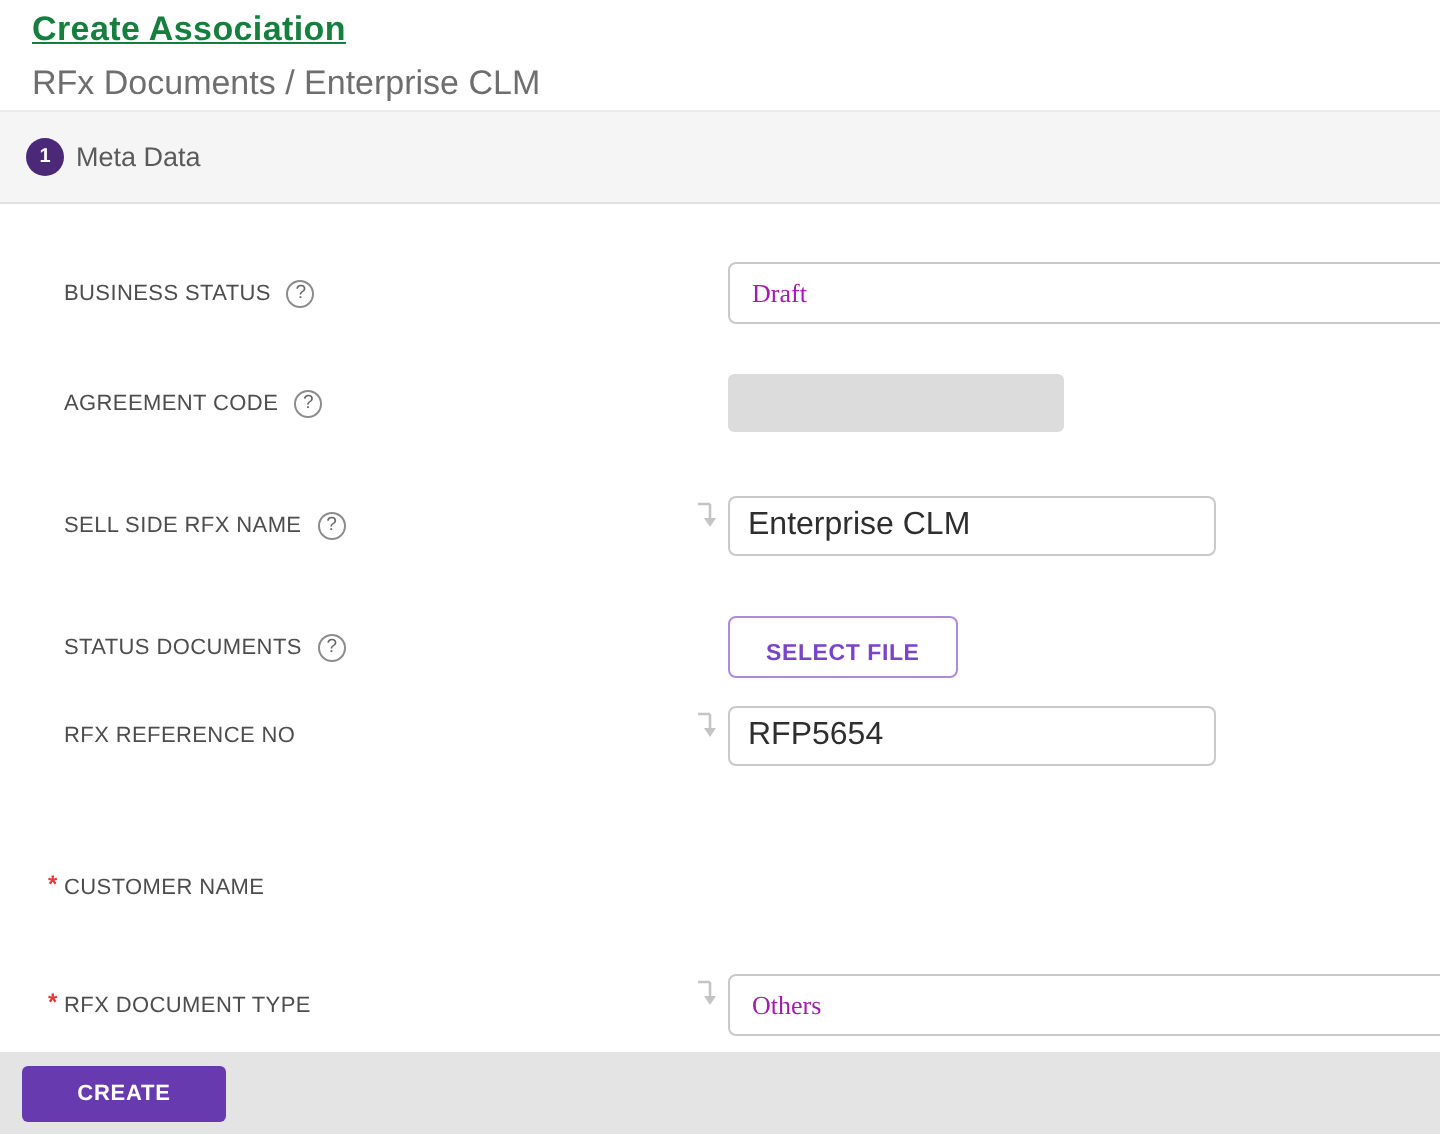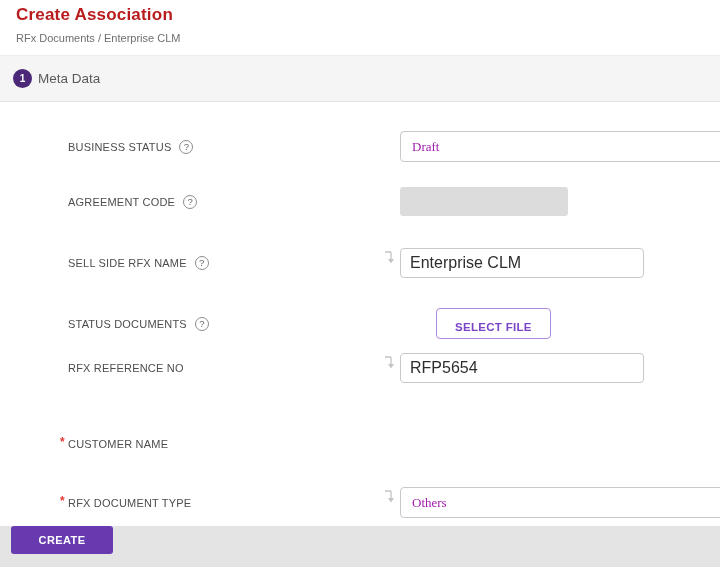--- a/index.html
+++ b/index.html
@@ -16,37 +16,37 @@
   html,body{width:720px;height:567px;}
   body{
     font-family:"Liberation Sans", sans-serif;
     background:#ffffff;
     position:relative;
     overflow:hidden;
     color:#2e2e2e;
   }
   
   .header{position:absolute;top:0;left:0;right:0;height:55px;background:#fff;padding:5px 0 0 16px;}
-  .page-title{font-size:17px;font-weight:600;color:#b91c1c;letter-spacing:.2px;}
-  .breadcrumb{margin-top:7px;font-size:11px;color:#6e6e6e;}
+  .page-title{font-size:17px;font-weight:600;color:#15803d;letter-spacing:.2px;text-decoration:underline;}
+  .breadcrumb{margin-top:7px;font-size:17px;color:#6e6e6e;}
   
   .section-bar{
     position:absolute;top:55px;left:0;right:0;height:47px;
     background:#f5f5f5;border-top:1px solid #ececec;border-bottom:1px solid #e2e2e2;
     display:flex;align-items:center;padding-left:13px;
   }
   .step-badge{
     width:19px;height:19px;border-radius:50%;background:var(--badge);color:#fff;
     font-size:10px;font-weight:700;display:inline-flex;align-items:center;justify-content:center;
     flex:0 0 auto;
   }
   .section-title{margin-left:6px;font-size:13.5px;color:#5a5a5a;}
   
   .row{position:absolute;left:32px;right:10px;height:31px;display:flex;align-items:center;}
-  .label-wrap{width:332px;display:flex;align-items:center;position:relative;flex:0 0 auto;margin-left:36px;}
+  .label-wrap{width:332px;display:flex;align-items:center;position:relative;flex:0 0 auto;}
   .label{font-size:11px;color:#4d4d4d;letter-spacing:.2px;}
   .asterisk{position:absolute;left:-8px;top:-3px;color:var(--required-red);font-size:12px;font-weight:700;}
   .help{
     margin-left:8px;width:14px;height:14px;border:1px solid #8c8c8c;border-radius:50%;
     display:inline-flex;align-items:center;justify-content:center;
     font-size:9.5px;color:#666;flex:0 0 auto;cursor:pointer;
   }
   .control-wrap{position:relative;display:flex;align-items:center;}
   .corner-icon{position:absolute;left:-16px;top:2px;}
   .select-box{
@@ -56,26 +56,25 @@
   }
   .text-input{
     width:244px;height:30px;border:1px solid var(--border-gray);border-radius:4px;
     padding:0 9px;font-size:16px;color:#2e2e2e;font-family:"Liberation Sans",sans-serif;outline:none;
   }
   .disabled-box{width:168px;height:29px;background:var(--disabled-gray);border-radius:3px;}
   .select-file-btn{
     height:31px;padding:12px 18px;background:#fff;border:1px solid var(--outline-border);border-radius:4px;
     color:var(--outline-purple);font-size:11.5px;font-weight:600;letter-spacing:.3px;cursor:pointer;
     font-family:"Liberation Sans",sans-serif;
-    margin-left:36px;
   }
   
   .footer-bar{
     position:absolute;top:526px;left:0;right:0;bottom:0;background:var(--footer-gray);
-    display:flex;padding-left:11px;gap:10px;
+    display:flex;align-items:center;padding-left:11px;gap:10px;
   }
   .btn-create{
     width:102px;height:28px;background:var(--primary);color:#fff;border:none;border-radius:3px;
     font-size:11px;font-weight:600;letter-spacing:.4px;cursor:pointer;font-family:"Liberation Sans",sans-serif;
   }
   .btn-discard{
     width:100px;height:28px;background:#fff;color:var(--outline-purple);border:1px solid #9b76d0;border-radius:3px;
     font-size:11px;font-weight:600;letter-spacing:.4px;cursor:pointer;font-family:"Liberation Sans",sans-serif;
   }
 </style>

